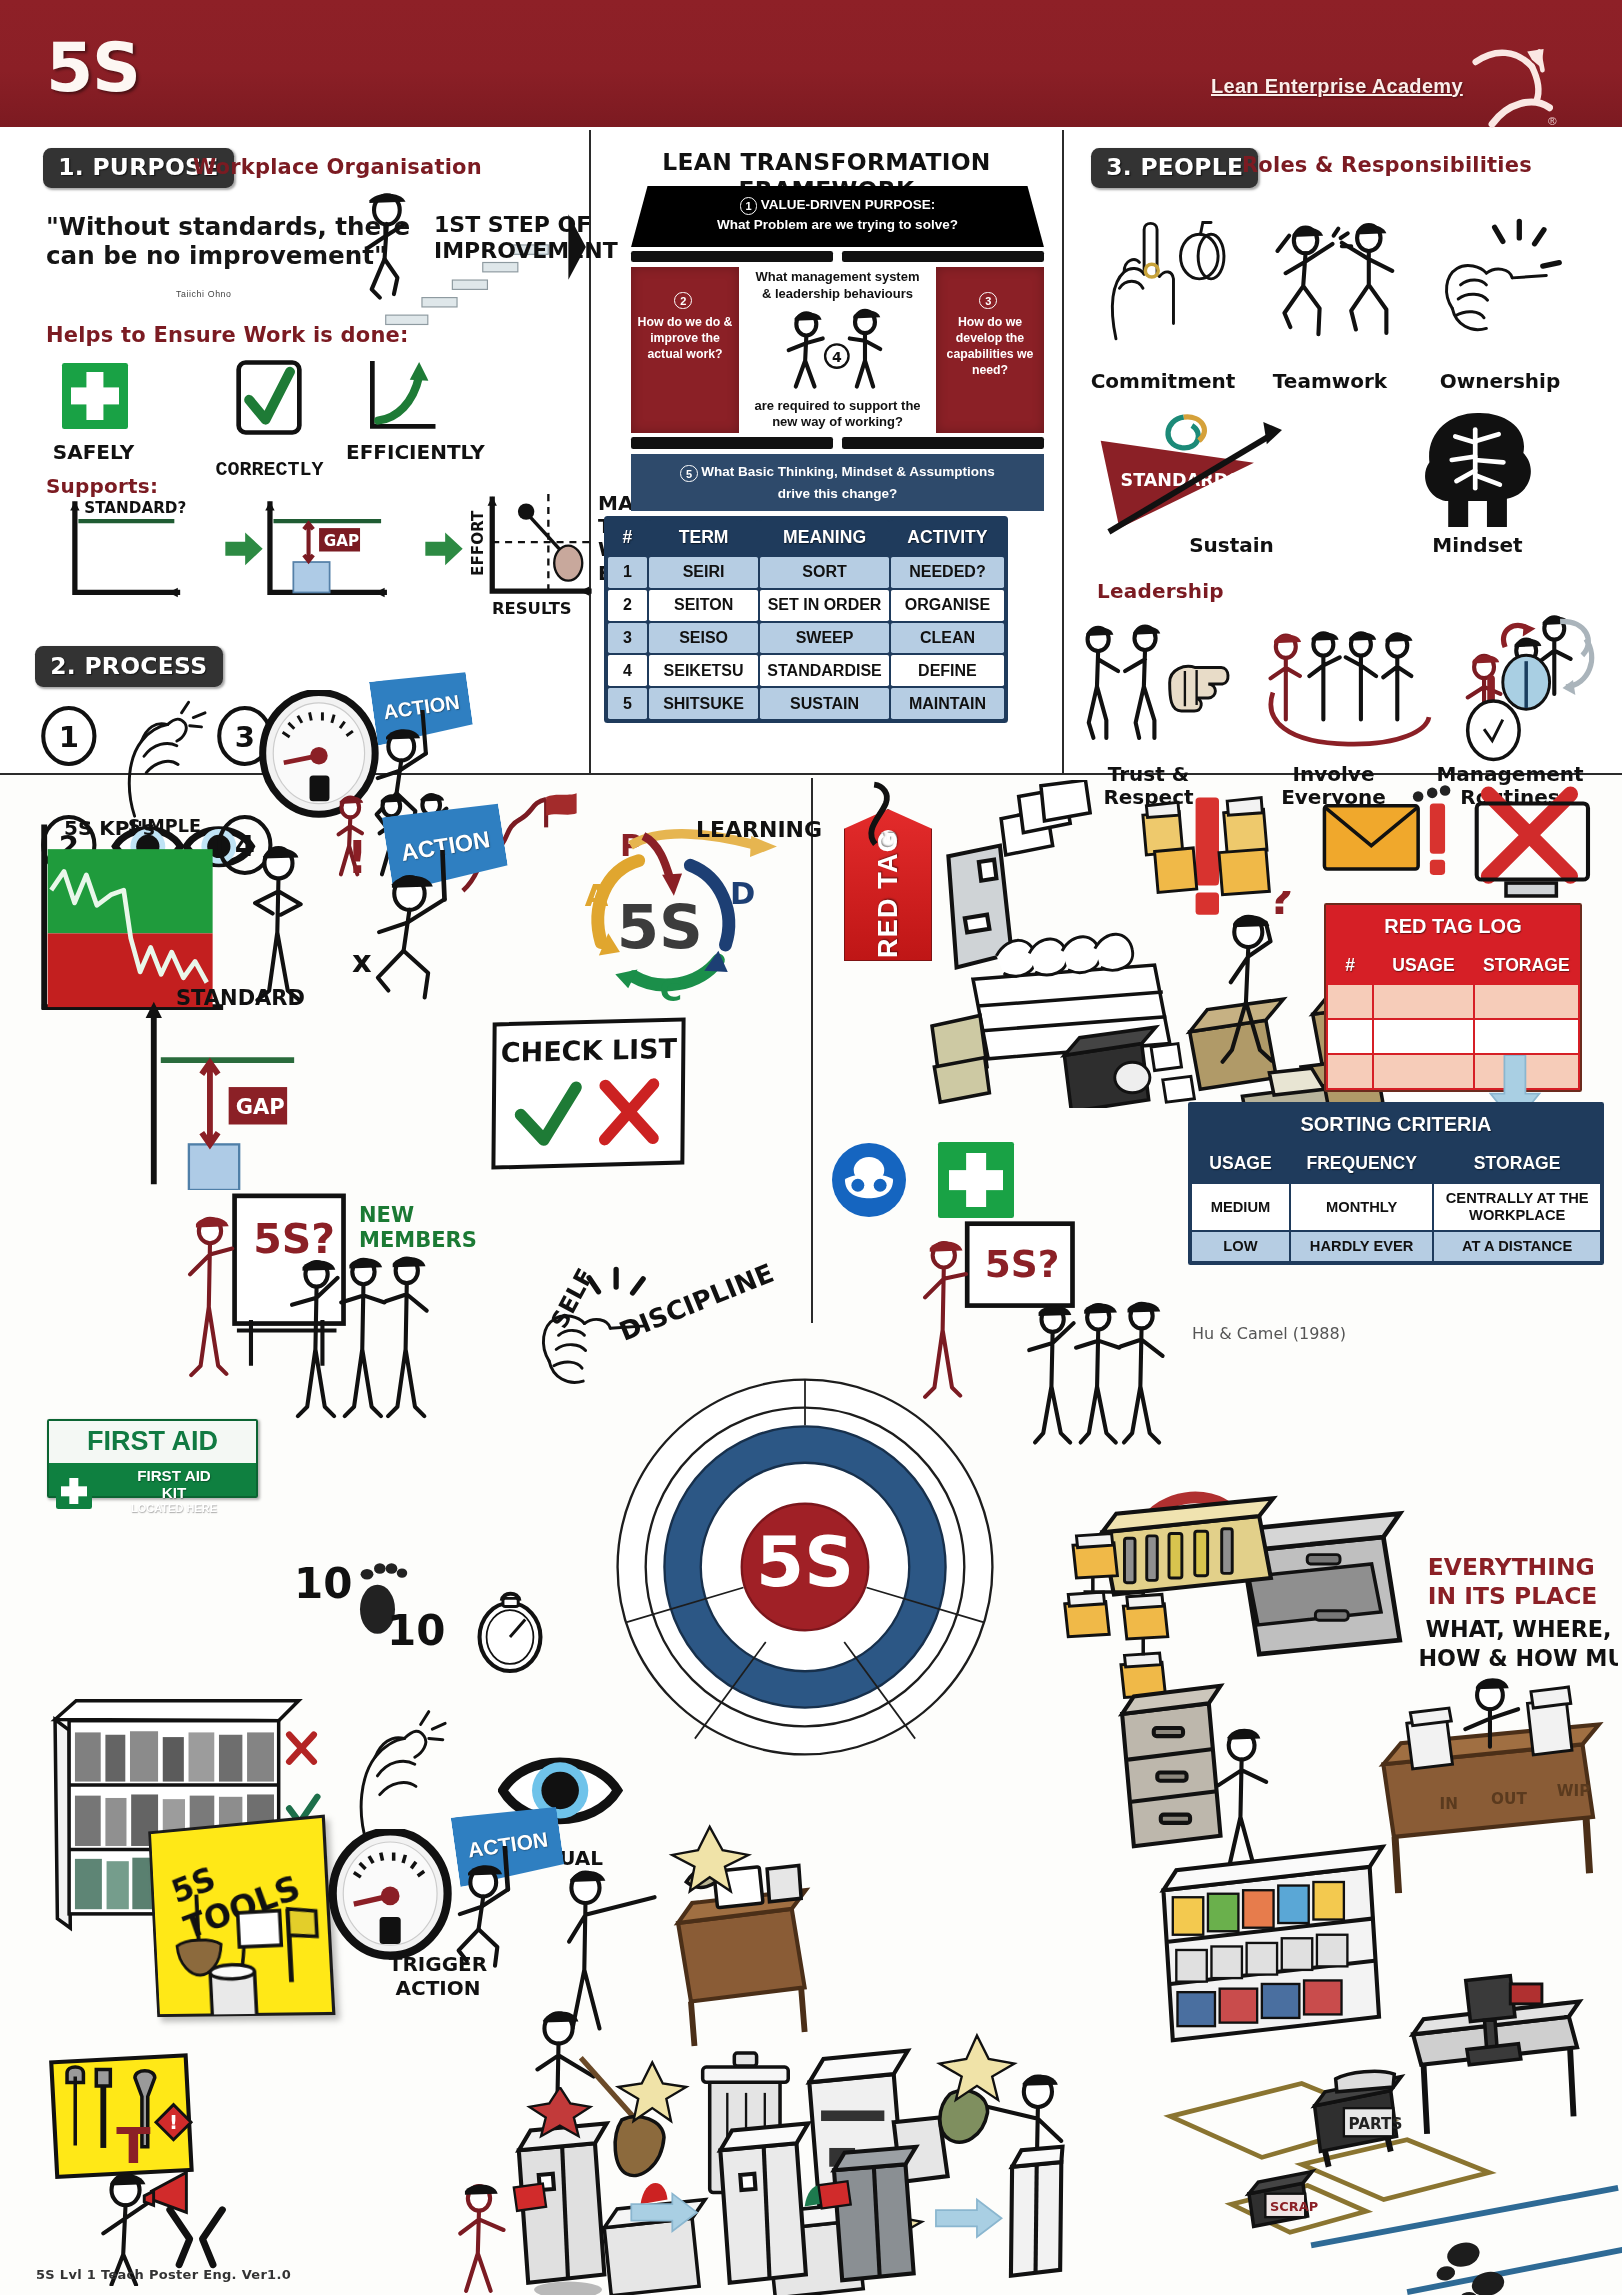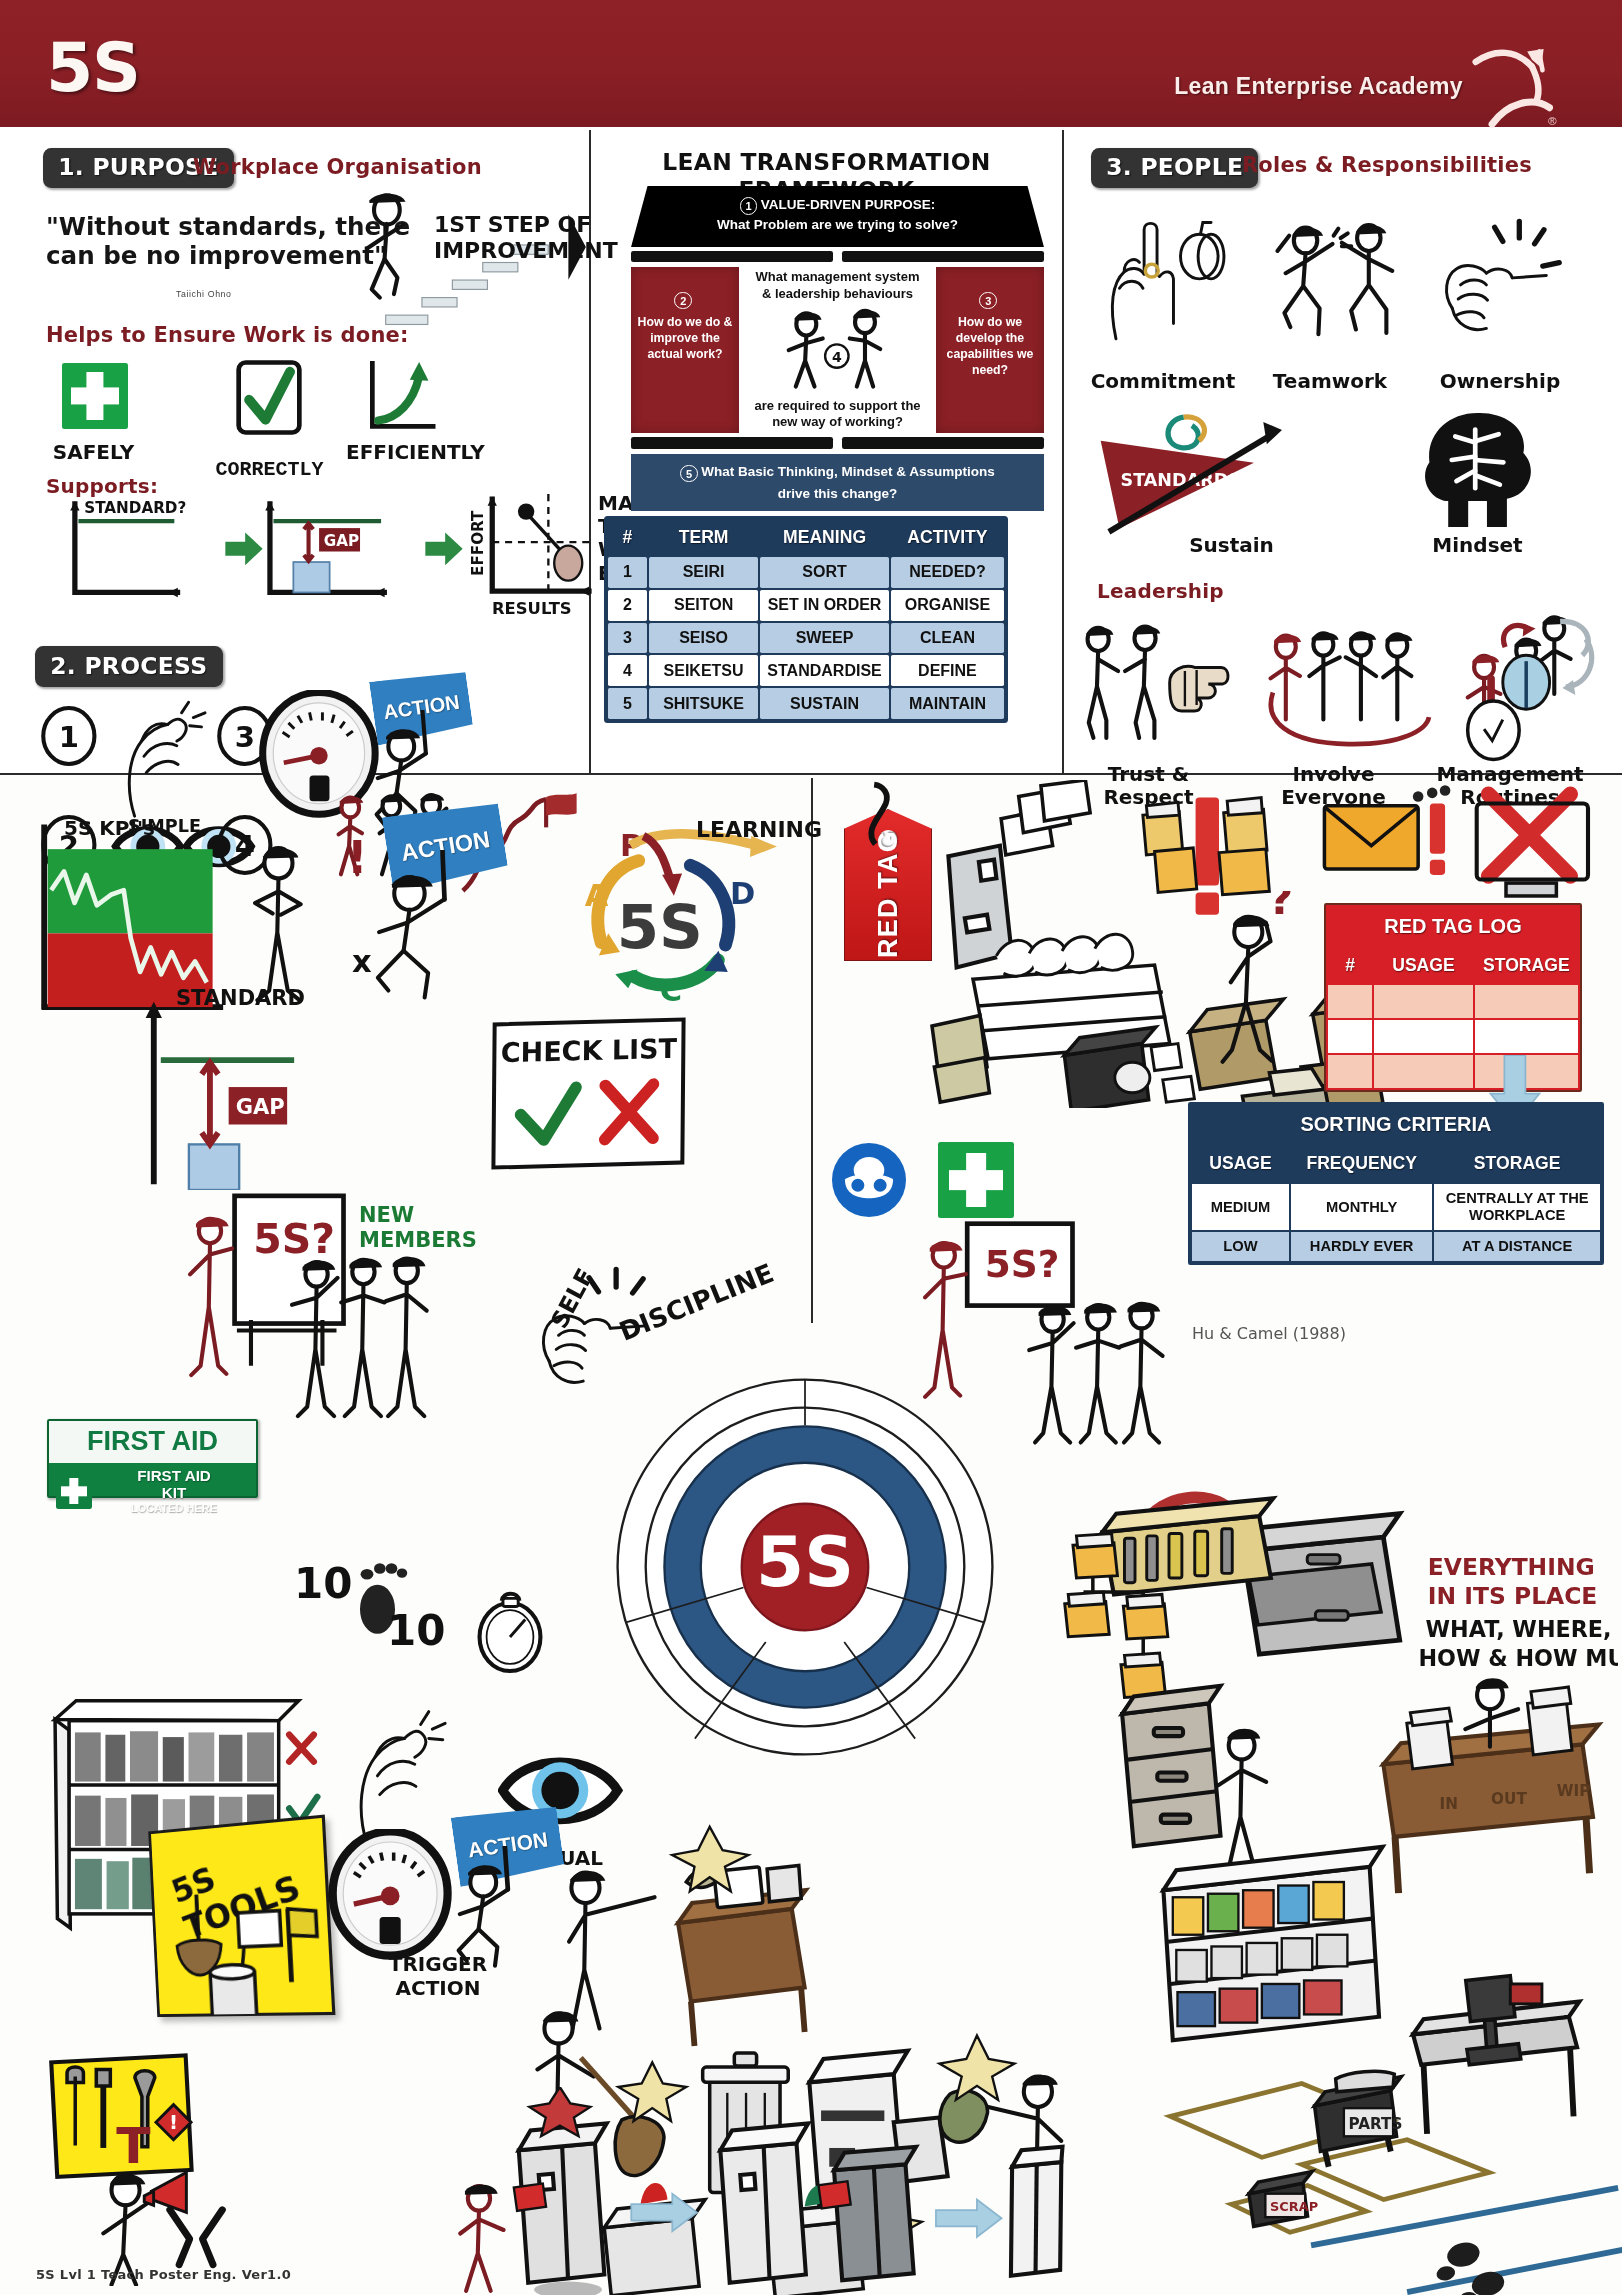--- a/index.html
+++ b/index.html
@@ -22,22 +22,22 @@
     position:absolute; left:46px; top:28px;
     font-family:"DejaVu Sans", sans-serif;
     font-size:68px; font-weight:bold; color:#fdf7f3;
     letter-spacing:-1.2px; text-shadow:2.3px 2.3px 2.9px rgba(0,0,0,.45);
   }
   .brand {
     position:absolute; right:70px; top:42px;
     display:flex; align-items:center; gap:8.2px;
   }
   .brand-text {
-    font-size:23px; font-weight:bold; color:#fbeeea;
-    text-shadow:1.2px 1.2px 1.8px rgba(0,0,0,.4); letter-spacing:0.3px;
+    font-size:20px; font-weight:bold; color:#fbeeea;
+    text-shadow:1.2px 1.2px 1.8px rgba(0,0,0,.4); letter-spacing:0.3px;text-decoration:underline;
   }
   .brand-mark { position:relative; width:82px; height:88px; }
   .brand-reg { position:absolute; right:-3.5px; bottom:3.5px; color:#e9c9c9; font-size:11.7px;}
 
   
   .topband {
     position:absolute; left:0; top:130px; width:1623px; height:645px;
     background:#ffffff; border-bottom:2.9px solid #2b2b2b;
   }
   .panel-divider { position:absolute; top:0; width:2.3px; height:100%; background:#2b2b2b; }

